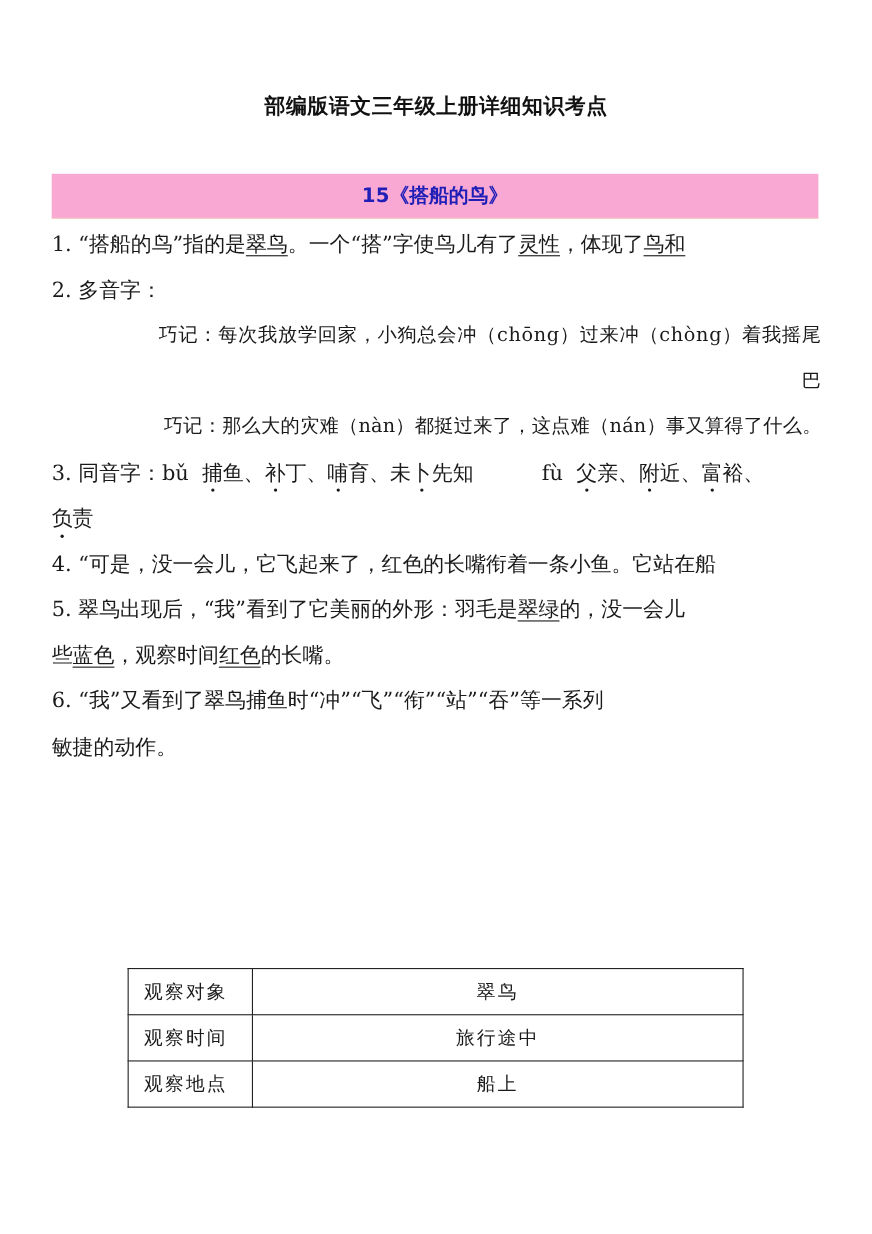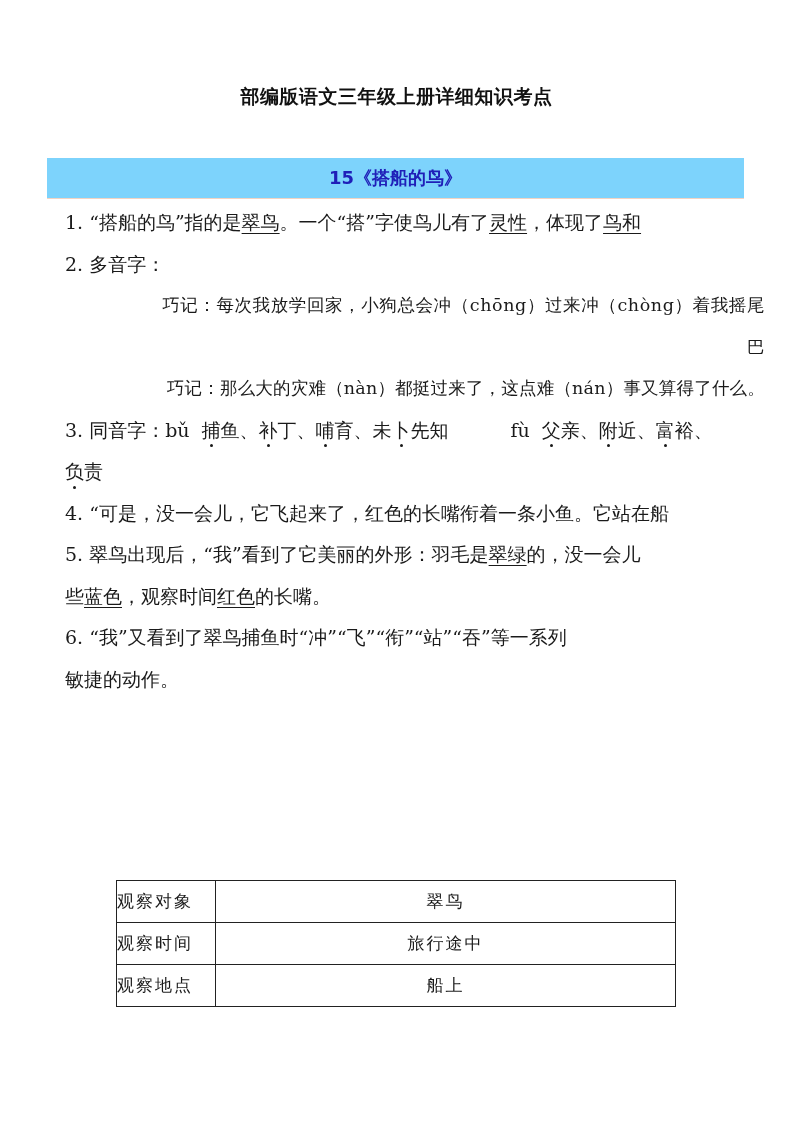--- a/index.html
+++ b/index.html
@@ -25,40 +25,39 @@
       font-weight: bold;
       letter-spacing: 0.5px;
       color: #111;
     }
     .section-band {
       position: absolute;
       left: 47px;
       top: 158px;
       width: 697px;
       height: 40px;
-      background: #7dd3fc;
+      background: #f9a8d4;
       border-bottom: 1px solid #f3d3c2;
       display: flex;
       align-items: center;
       justify-content: center;
     }
     .section-title {
       font-family: "DejaVu Sans", "Liberation Sans", sans-serif;
       font-weight: bold;
       font-size: 18px;
       color: #1f1fb8;
     }
     .content {
       position: absolute;
       left: 47px;
       top: 202px;
       width: 700px;
       font-size: 19px;
       line-height: 41.5px;
-      margin-left: 18px;
     }
     .line {
       white-space: nowrap;
       height: 41.5px;
     }
     .line.small {
       font-size: 17.5px;
       letter-spacing: 0.6px;
       text-align: right;
     }
@@ -94,21 +93,21 @@
       letter-spacing: 2px;
     }
     .obs-table td {
       border: 1.5px solid #222;
       height: 41px;
       padding: 0;
       vertical-align: middle;
     }
     .obs-table td.label {
       width: 98px;
-      padding-left: 0;
+      padding-left: 14px;
       text-align: left;
     }
     .obs-table td.value {
       text-align: center;
     }
   </style>
 </head>
 <body>
 
 <div class="page-title">部编版语文三年级上册详细知识考点</div>

